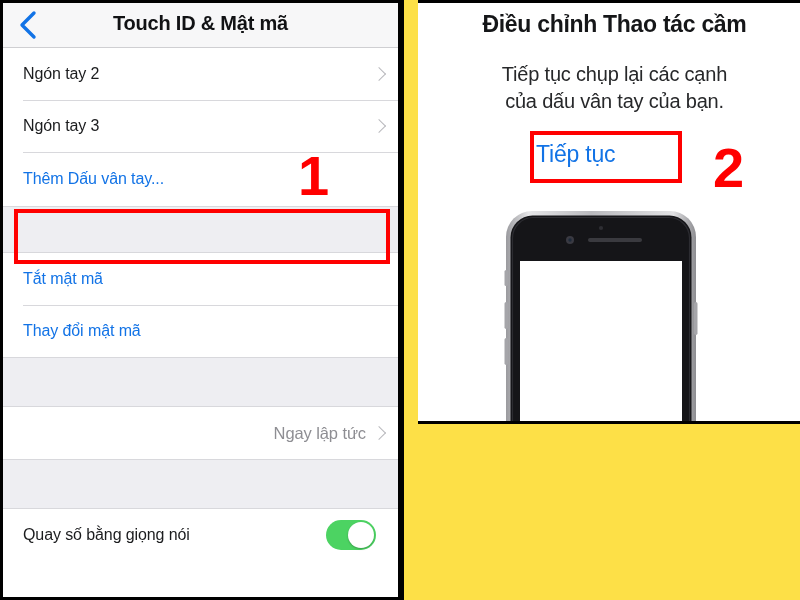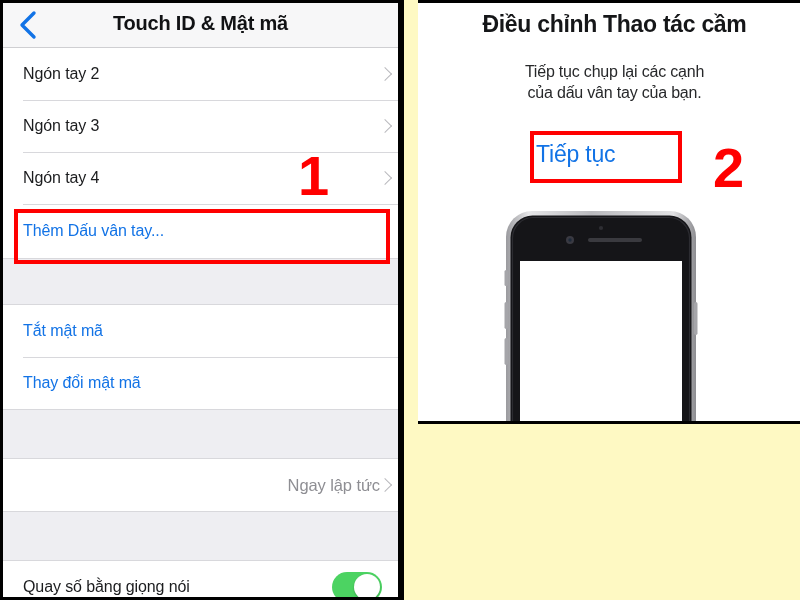--- a/index.html
+++ b/index.html
@@ -12,21 +12,21 @@
     height: 600px;
     overflow: hidden;
     font-family: "Liberation Sans", "DejaVu Sans", sans-serif;
     position: relative;
   }
 
   #stage {
     position: relative;
     width: 800px;
     height: 600px;
-    background: #fef9c3;
+    background: #fde047;
     overflow: hidden;
   }
 
   
   #left-panel {
     position: absolute;
     left: 0;
     top: 0;
     width: 398px;
     height: 600px;
@@ -101,23 +101,24 @@
     font-size: 16px;
     color: #1b1c1e;
     letter-spacing: -0.1px;
     white-space: nowrap;
   }
   .row-label.link {
     color: #1273e6;
   }
   .row-right {
     position: absolute;
-    right: 4px;
+    right: 10px;
     display: flex;
     align-items: center;
+    gap: 8px;
   }
   .row-value {
     font-size: 16.5px;
     color: #8e8e93;
     letter-spacing: -0.1px;
   }
   .chev {
     display: inline-block;
     width: 9px;
     height: 9px;
@@ -211,21 +212,21 @@
     font-size: 23px;
     font-weight: bold;
     color: #151618;
     letter-spacing: -0.3px;
   }
   #tutorial-subtitle {
     position: absolute;
     left: 20px; right: 20px;
     top: 58px;
     text-align: center;
-    font-size: 16px;
+    font-size: 20px;
     color: #27282a;
     line-height: 1.34;
     letter-spacing: -0.2px;
   }
   #continue-button {
     position: absolute;
     left: 536px;
     top: 141px;
     font-size: 23px;
     color: #1273e6;
@@ -286,28 +287,20 @@
 
       <div class="row">
         <div class="row-inner">
           <span class="row-label">Ngón tay 3</span>
           <span class="row-right">
             <span class="chev"></span>
           </span>
         </div>
       </div>
 
-      <div class="row">
-        <div class="row-inner">
-          <span class="row-label">Ngón tay 4</span>
-          <span class="row-right">
-            <span class="chev"></span>
-          </span>
-        </div>
-      </div>
 
       <div class="row" style="height:54px;">
         <div class="row-inner">
           <span class="row-label link">Thêm Dấu vân tay...</span>
         </div>
       </div>
 
       <div class="gap" style="height:45px;"></div>
 
       <div class="row">

